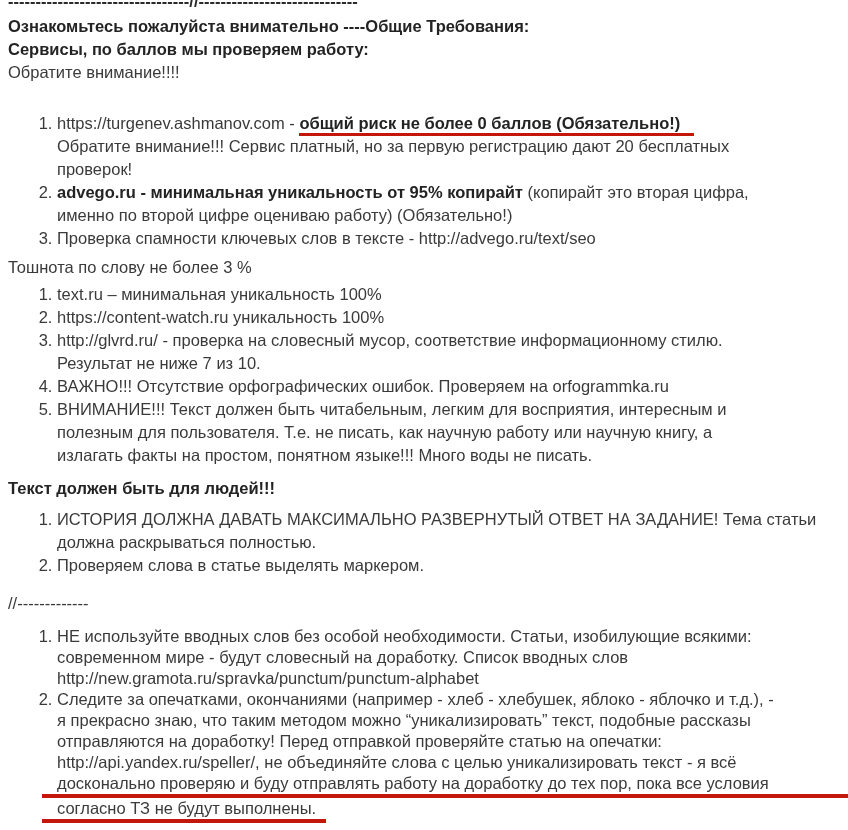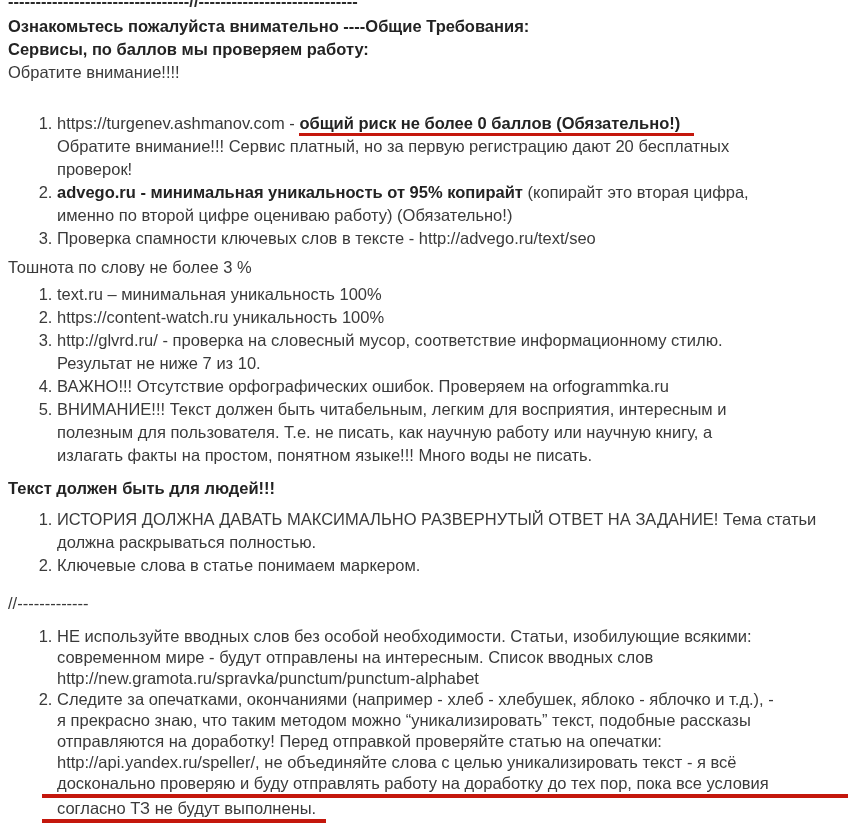--- a/index.html
+++ b/index.html
@@ -118,30 +118,30 @@
 </ol>
 
 <div class="h people">Текст должен быть для людей!!!</div>
 
 <ol class="l3">
   <li>
     <span class="ln">ИСТОРИЯ ДОЛЖНА ДАВАТЬ МАКСИМАЛЬНО РАЗВЕРНУТЫЙ ОТВЕТ НА ЗАДАНИЕ! Тема статьи</span>
     <span class="ln">должна раскрываться полностью.</span>
   </li>
   <li>
-    <span class="ln">Ключевые слова в статье понимаем маркером.</span>
+    <span class="ln">Проверяем слова в статье выделять маркером.</span>
   </li>
 </ol>
 
 <div class="para midsep">//-------------</div>
 
 <ol class="l4">
   <li>
     <span class="ln">НЕ используйте вводных слов без особой необходимости. Статьи, изобилующие всякими:</span>
-    <span class="ln">современном мире - будут отправлены на интересным. Список вводных слов</span>
+    <span class="ln">современном мире - будут словесный на доработку. Список вводных слов</span>
     <span class="ln">http://new.gramota.ru/spravka/punctum/punctum-alphabet</span>
   </li>
   <li>
     <span class="ln">Следите за опечатками, окончаниями (например - хлеб - хлебушек, яблоко - яблочко и т.д.), -</span>
     <span class="ln">я прекрасно знаю, что таким методом можно “уникализировать” текст, подобные рассказы</span>
     <span class="ln">отправляются на доработку! Перед отправкой проверяйте статью на опечатки:</span>
     <span class="ln">http://api.yandex.ru/speller/, не объединяйте слова с целью уникализировать текст - я всё</span>
     <span class="ln u-full">досконально проверяю и буду отправлять работу на доработку до тех пор, пока все условия</span>
     <span class="u-part-wrap"><span class="u-part">согласно ТЗ не будут выполнены.</span></span>
   </li>

